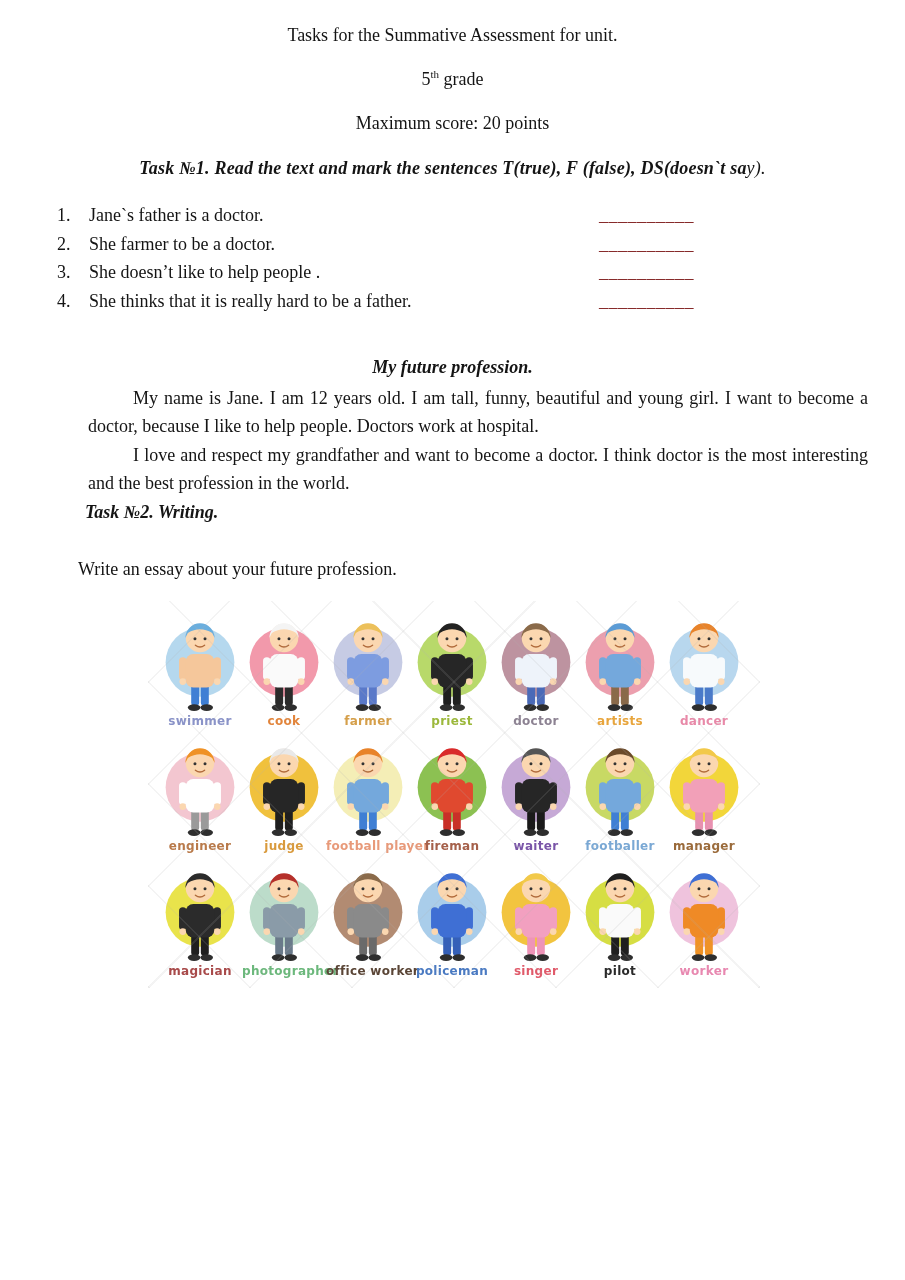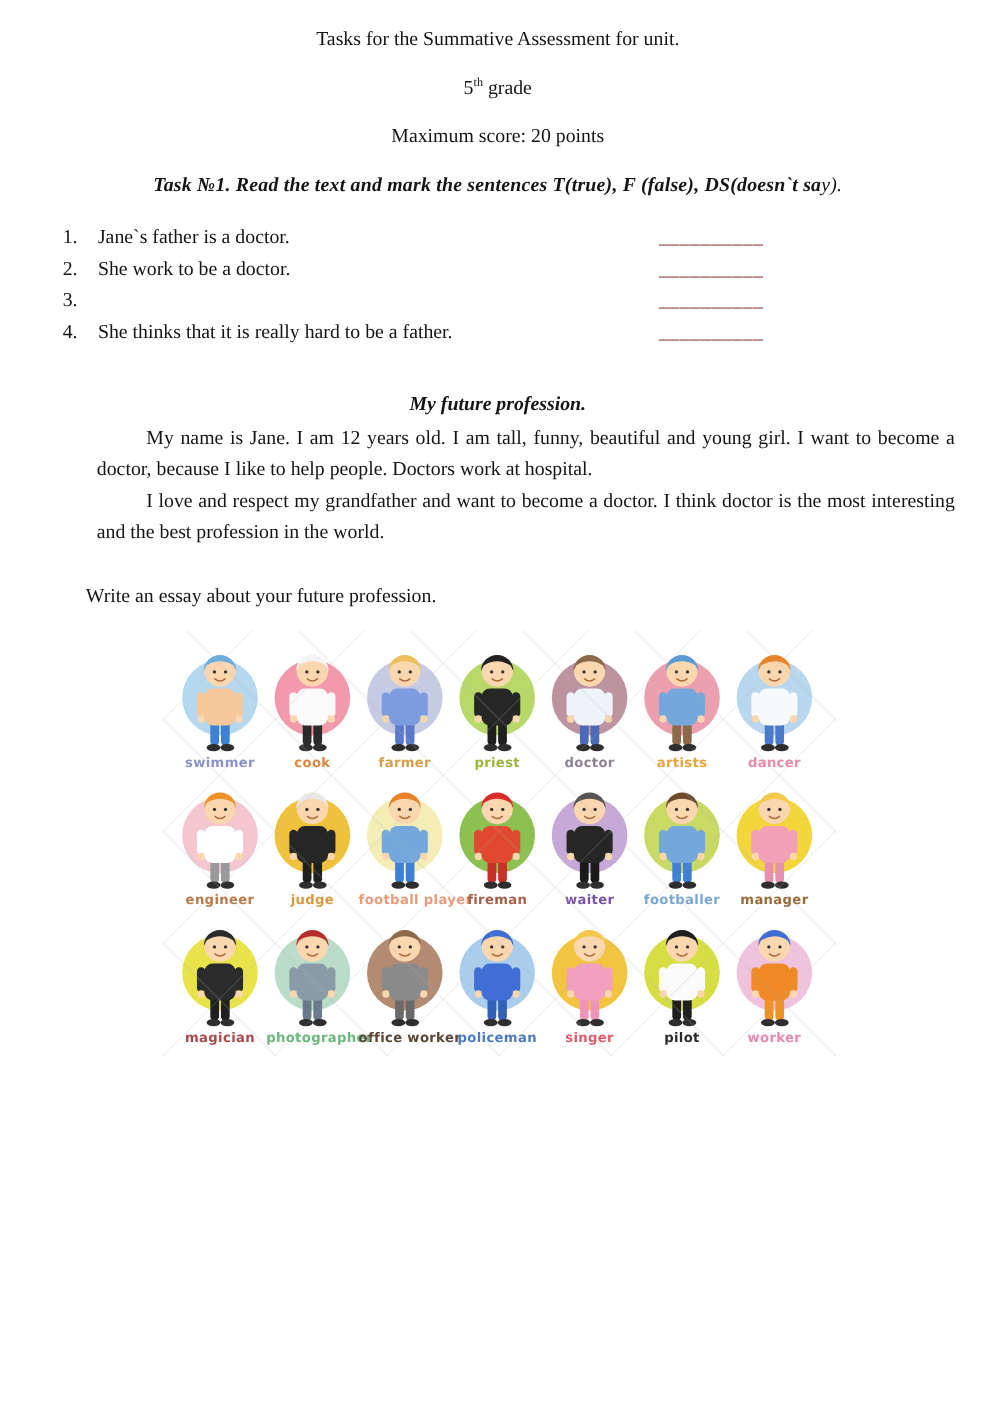--- a/index.html
+++ b/index.html
@@ -150,41 +150,43 @@
   </div>
 
   <div class="question-list">
     <div class="q-row">
       <span class="q-num">1.</span>
       <span class="q-text">Jane`s father is a doctor.</span>
       <span class="q-blank">__________</span>
     </div>
     <div class="q-row">
       <span class="q-num">2.</span>
-      <span class="q-text">She work to be a doctor.</span>
+      <span class="q-text">She farmer to be a doctor.</span>
       <span class="q-blank">__________</span>
     </div>
     <div class="q-row">
       <span class="q-num">3.</span>
+      <span class="q-text">She doesn’t like to help people .</span>
       <span class="q-blank">__________</span>
     </div>
     <div class="q-row">
       <span class="q-num">4.</span>
       <span class="q-text">She thinks that it is really hard to be a father.</span>
       <span class="q-blank">__________</span>
     </div>
   </div>
 
   <div class="reading-title">My future profession.</div>
 
   <div class="reading-body">
     <p>My name is Jane. I am 12 years old. I am tall, funny, beautiful and young girl. I want to become a doctor, because I like to help people. Doctors work at hospital.</p>
     <p>I love and respect my grandfather and want to become a doctor. I think doctor is the most interesting and the best profession in the world.</p>
   </div>
 
+  <div class="task2-heading">Task №2. Writing.</div>
 
   <div class="task2-instruction">Write an essay about your future profession.</div>
 
   <div class="grid-wrap">
     <div class="professions-grid">
   <div class="prof-cell">
     <svg viewBox="0 0 100 130" width="84" height="109">
       <circle class="bgc" cx="50" cy="66" r="41" fill="#b5d8ee"></circle>
       <rect class="pants" x="39.5" y="90" width="9.5" height="28" rx="4.5" fill="#3f7fd4"></rect>
       <rect class="pants" x="51" y="90" width="9.5" height="28" rx="4.5" fill="#3f7fd4"></rect>

